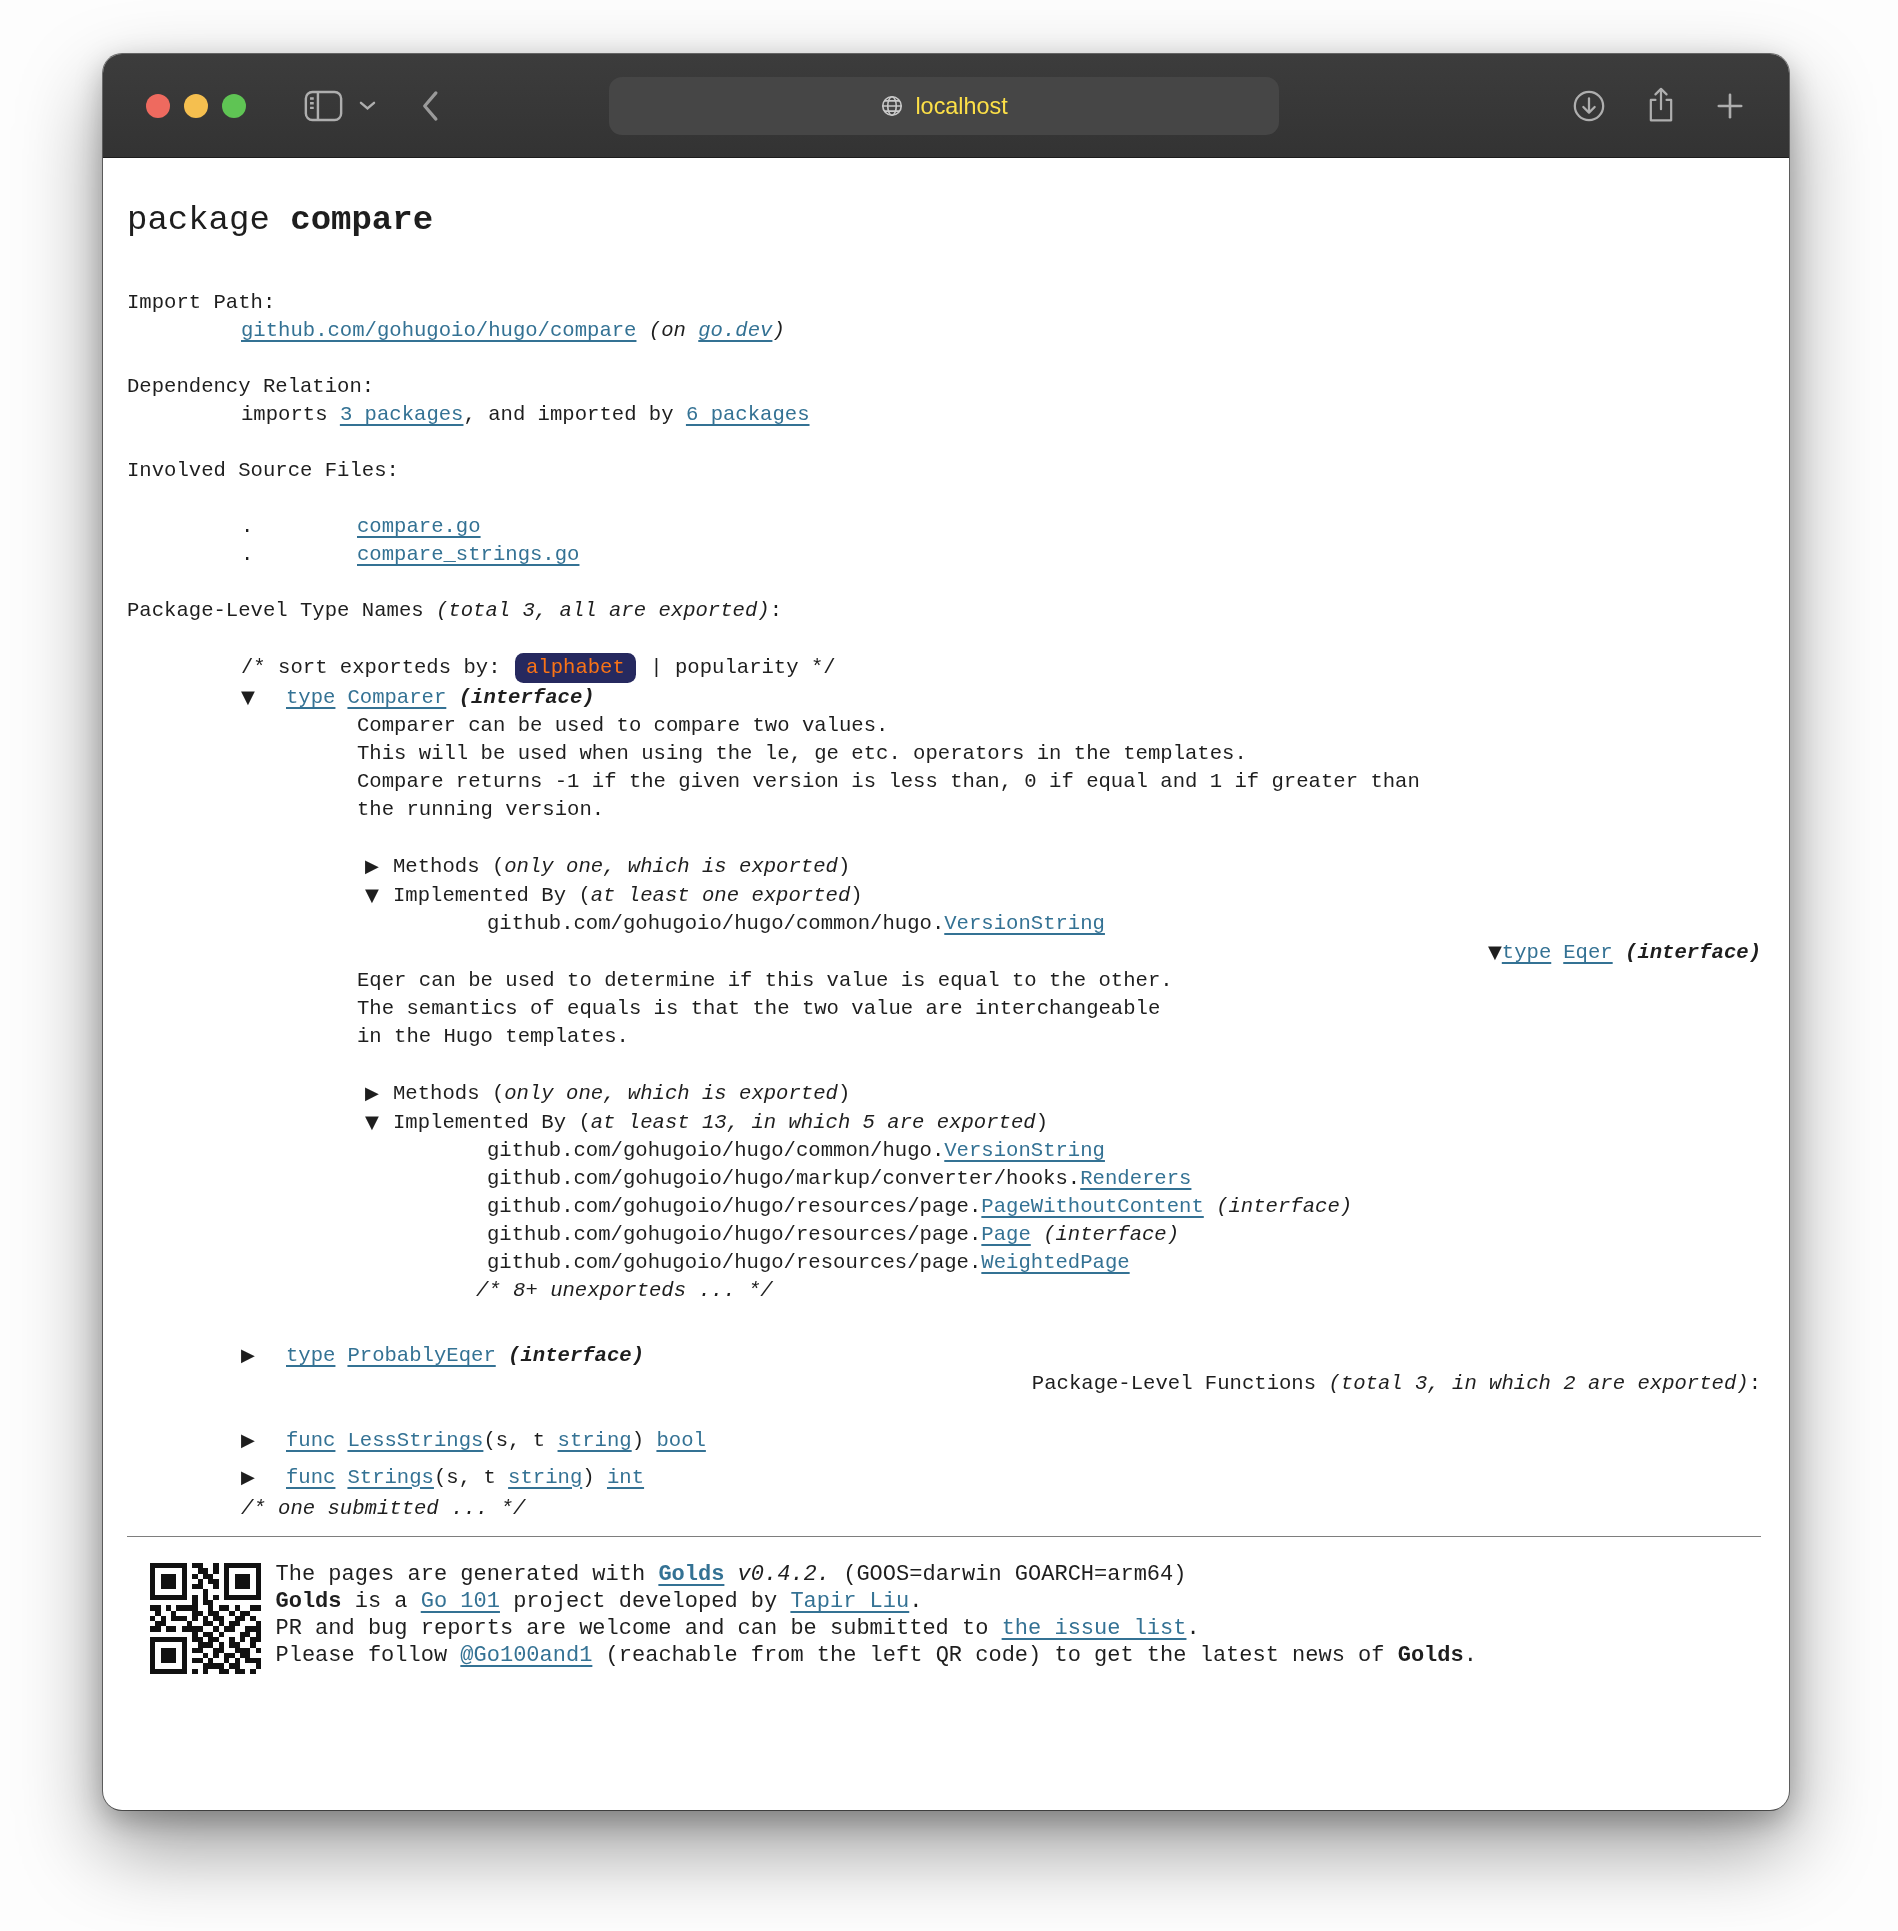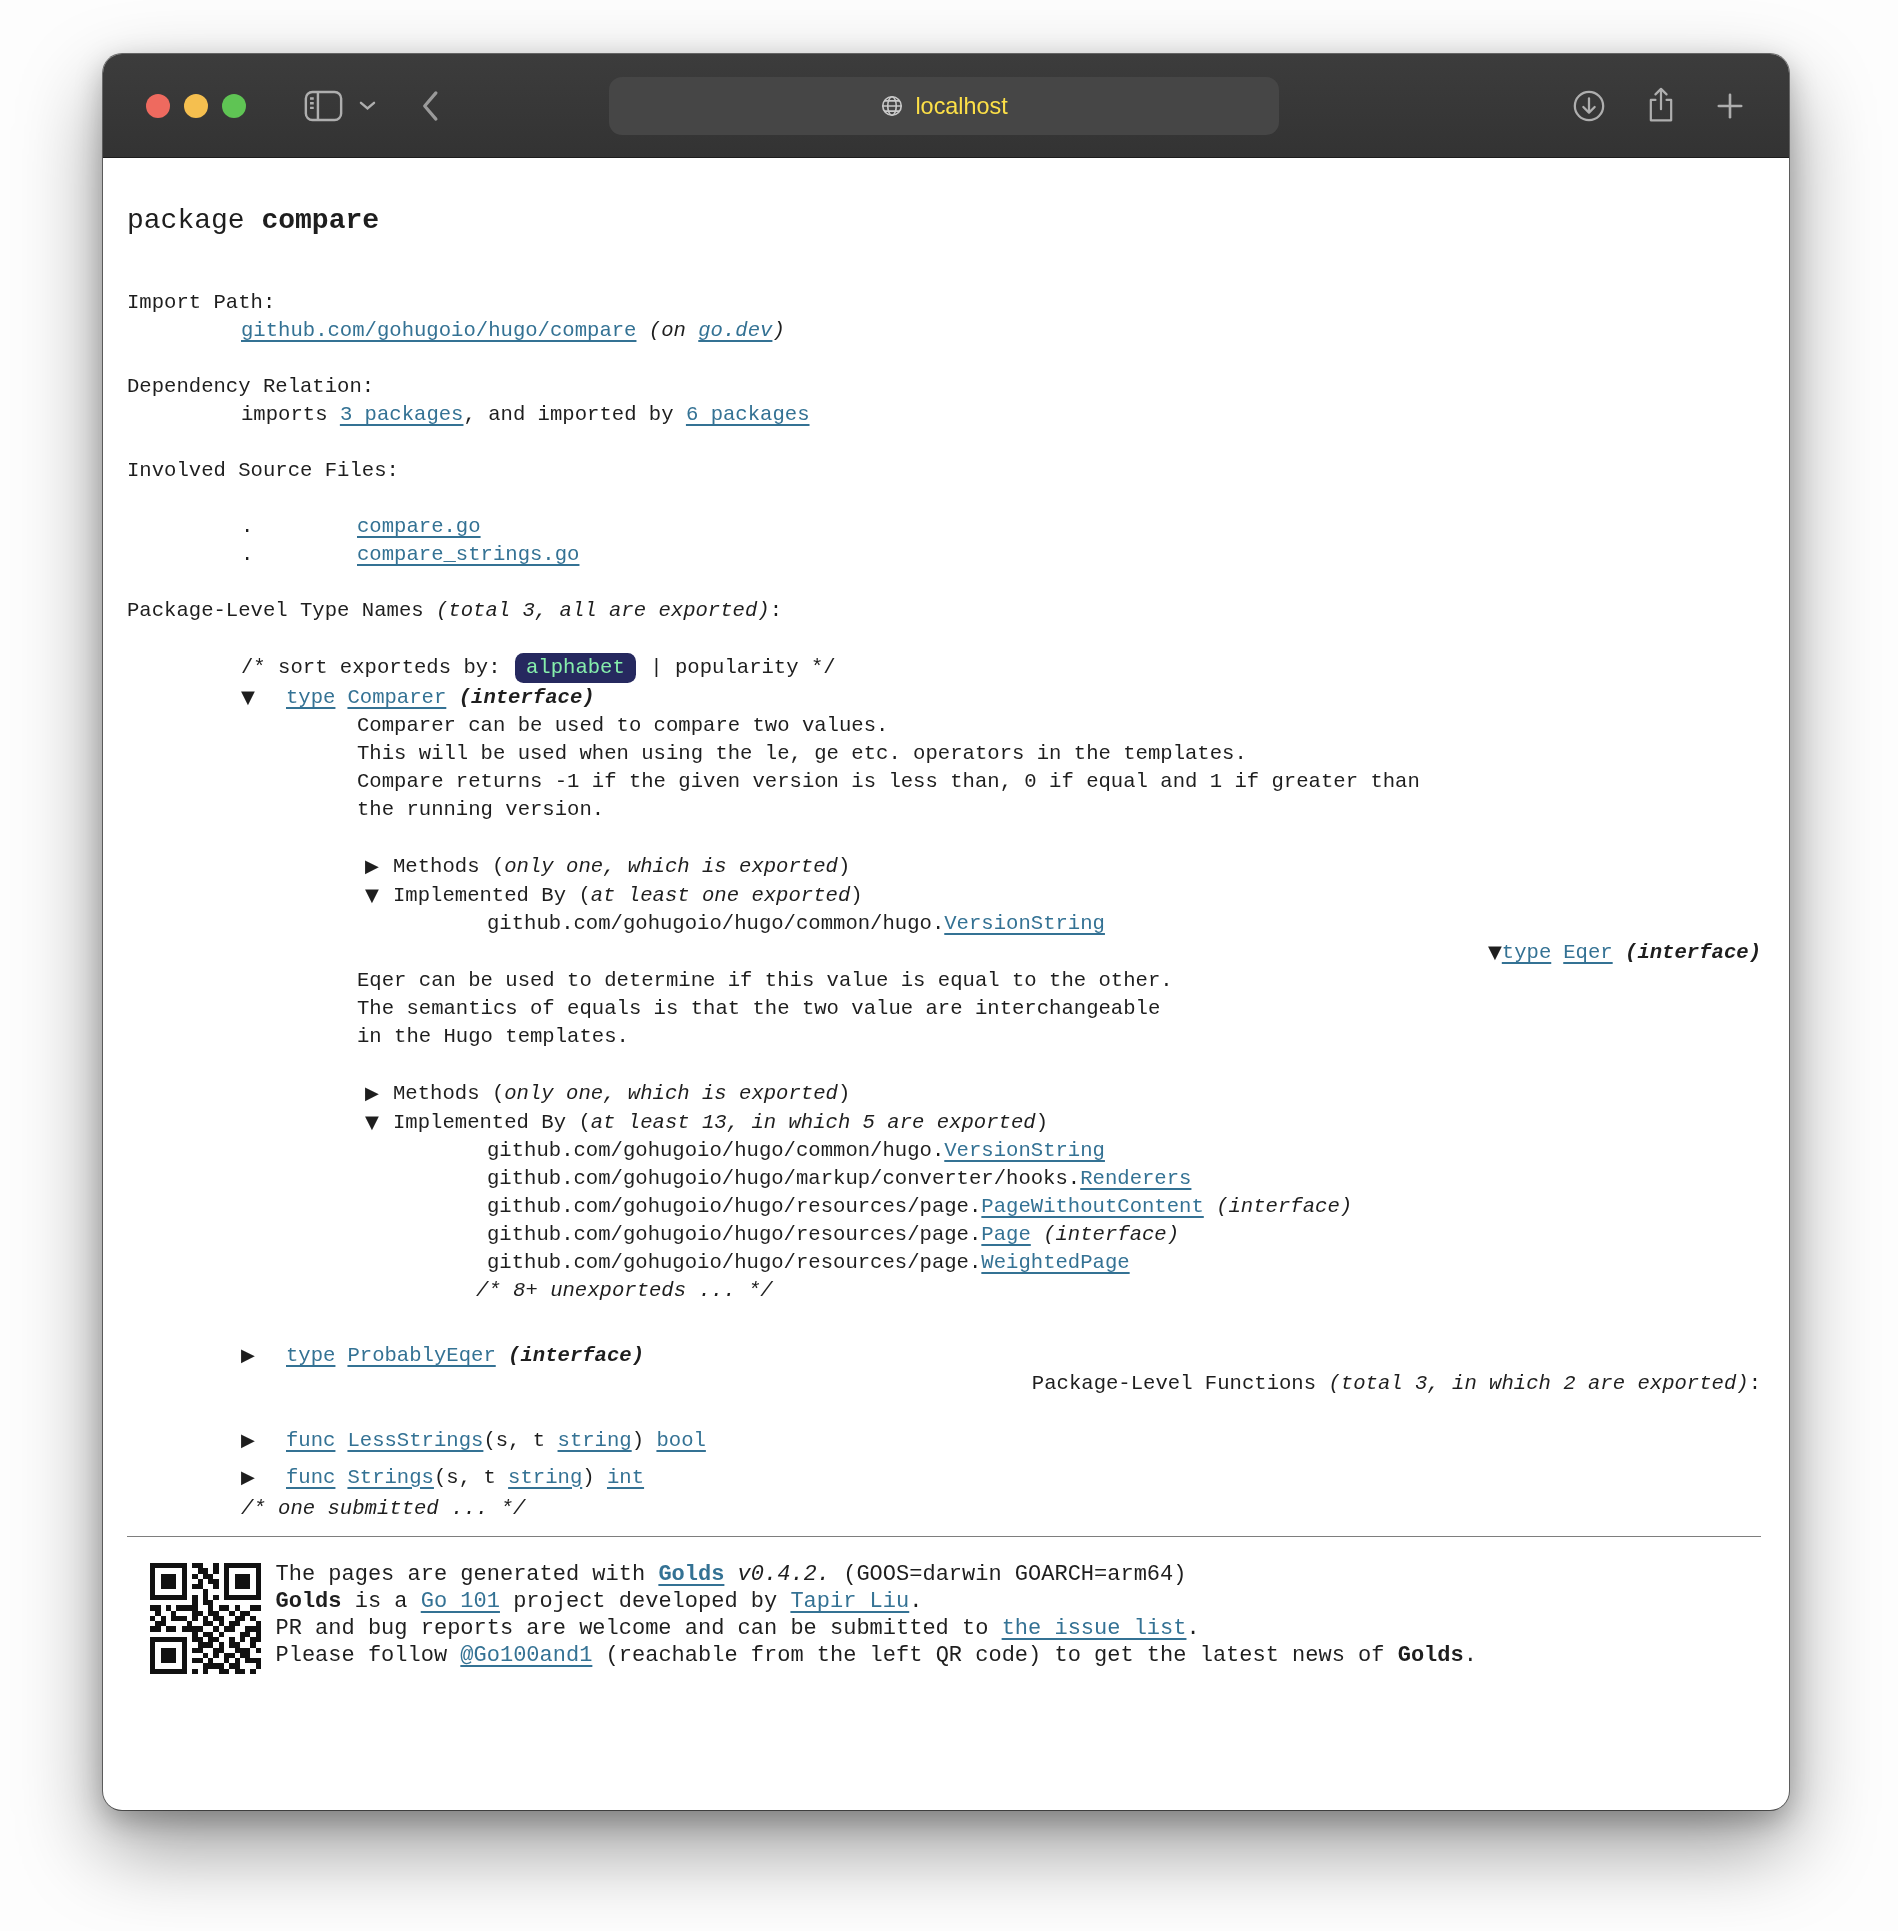--- a/index.html
+++ b/index.html
@@ -21,34 +21,34 @@
   .chev-ic{margin-left:15px;}
   .back-ic{margin-left:43px;}
   .addressbar{position:absolute;left:506px;top:23.4px;width:670px;height:58px;
               background:#464646;border-radius:13px;display:flex;align-items:center;justify-content:center;gap:11.2px;}
   .addr-text{font-family:"Liberation Sans","DejaVu Sans",sans-serif;font-size:23.4px;color:#fde047;}
   .right-icons{position:absolute;right:45px;top:0;height:103px;display:flex;align-items:center;gap:39px;}
   
   .content{padding:28px 28px 0 24px;color:#1e1e1e;font-size:20.6px;}
   .line{white-space:pre;line-height:28px;min-height:28px;}
   .blank{height:28px;}
-  h1{font-size:28px;font-weight:normal;margin:9.4px 0 43px 0;white-space:pre;line-height:51px;}
+  h1{font-size:34px;font-weight:normal;margin:9.4px 0 43px 0;white-space:pre;line-height:51px;}
   h1 b{font-weight:bold;}
   a{color:#347294;text-decoration:underline;text-decoration-thickness:1.9px;text-underline-offset:3.7px;cursor:pointer;}
   .ind1{padding-left:114px;}
   .ind2{padding-left:230px;}
   .impl{padding-left:360px;}
   .cm8{padding-left:349px;}
   .mrow{padding-left:238px;}
   .t-arrow{display:inline-block;width:45px;font-family:"DejaVu Sans",sans-serif;font-size:18px;color:#1e1e1e;}
   .m-arrow{display:inline-block;width:28px;font-family:"DejaVu Sans",sans-serif;font-size:18px;color:#1e1e1e;}
   .it{font-style:italic;}
   .bit{font-style:italic;font-weight:bold;}
   .kw{margin-right:12px;}
-  .badge{display:inline-block;background:#26295f;color:#86efac;border-radius:8.4px;padding:0.9px 11.2px;margin:0 1.9px;}
+  .badge{display:inline-block;background:#26295f;color:#f97316;border-radius:8.4px;padding:0.9px 11.2px;margin:0 1.9px;}
   .bullet{display:inline-block;width:116px;}
   .sec-gap30{margin-top:28px;}
   .sec-gap36{text-align:right;}
   .sec-gap38{margin-top:36px;}
   .fn2{margin-top:7.5px;}
   .fn3{margin-top:3.7px;}
   hr{border:none;border-top:1.9px solid #7e7e7e;margin:13px 0 24px 0;}
   .footer{display:flex;align-items:flex-start;padding-left:22.5px;}
   .qr{width:111px;height:111px;flex:0 0 auto;margin-top:1.9px;}
   .footer-text{margin-left:15px;font-size:22px;}

